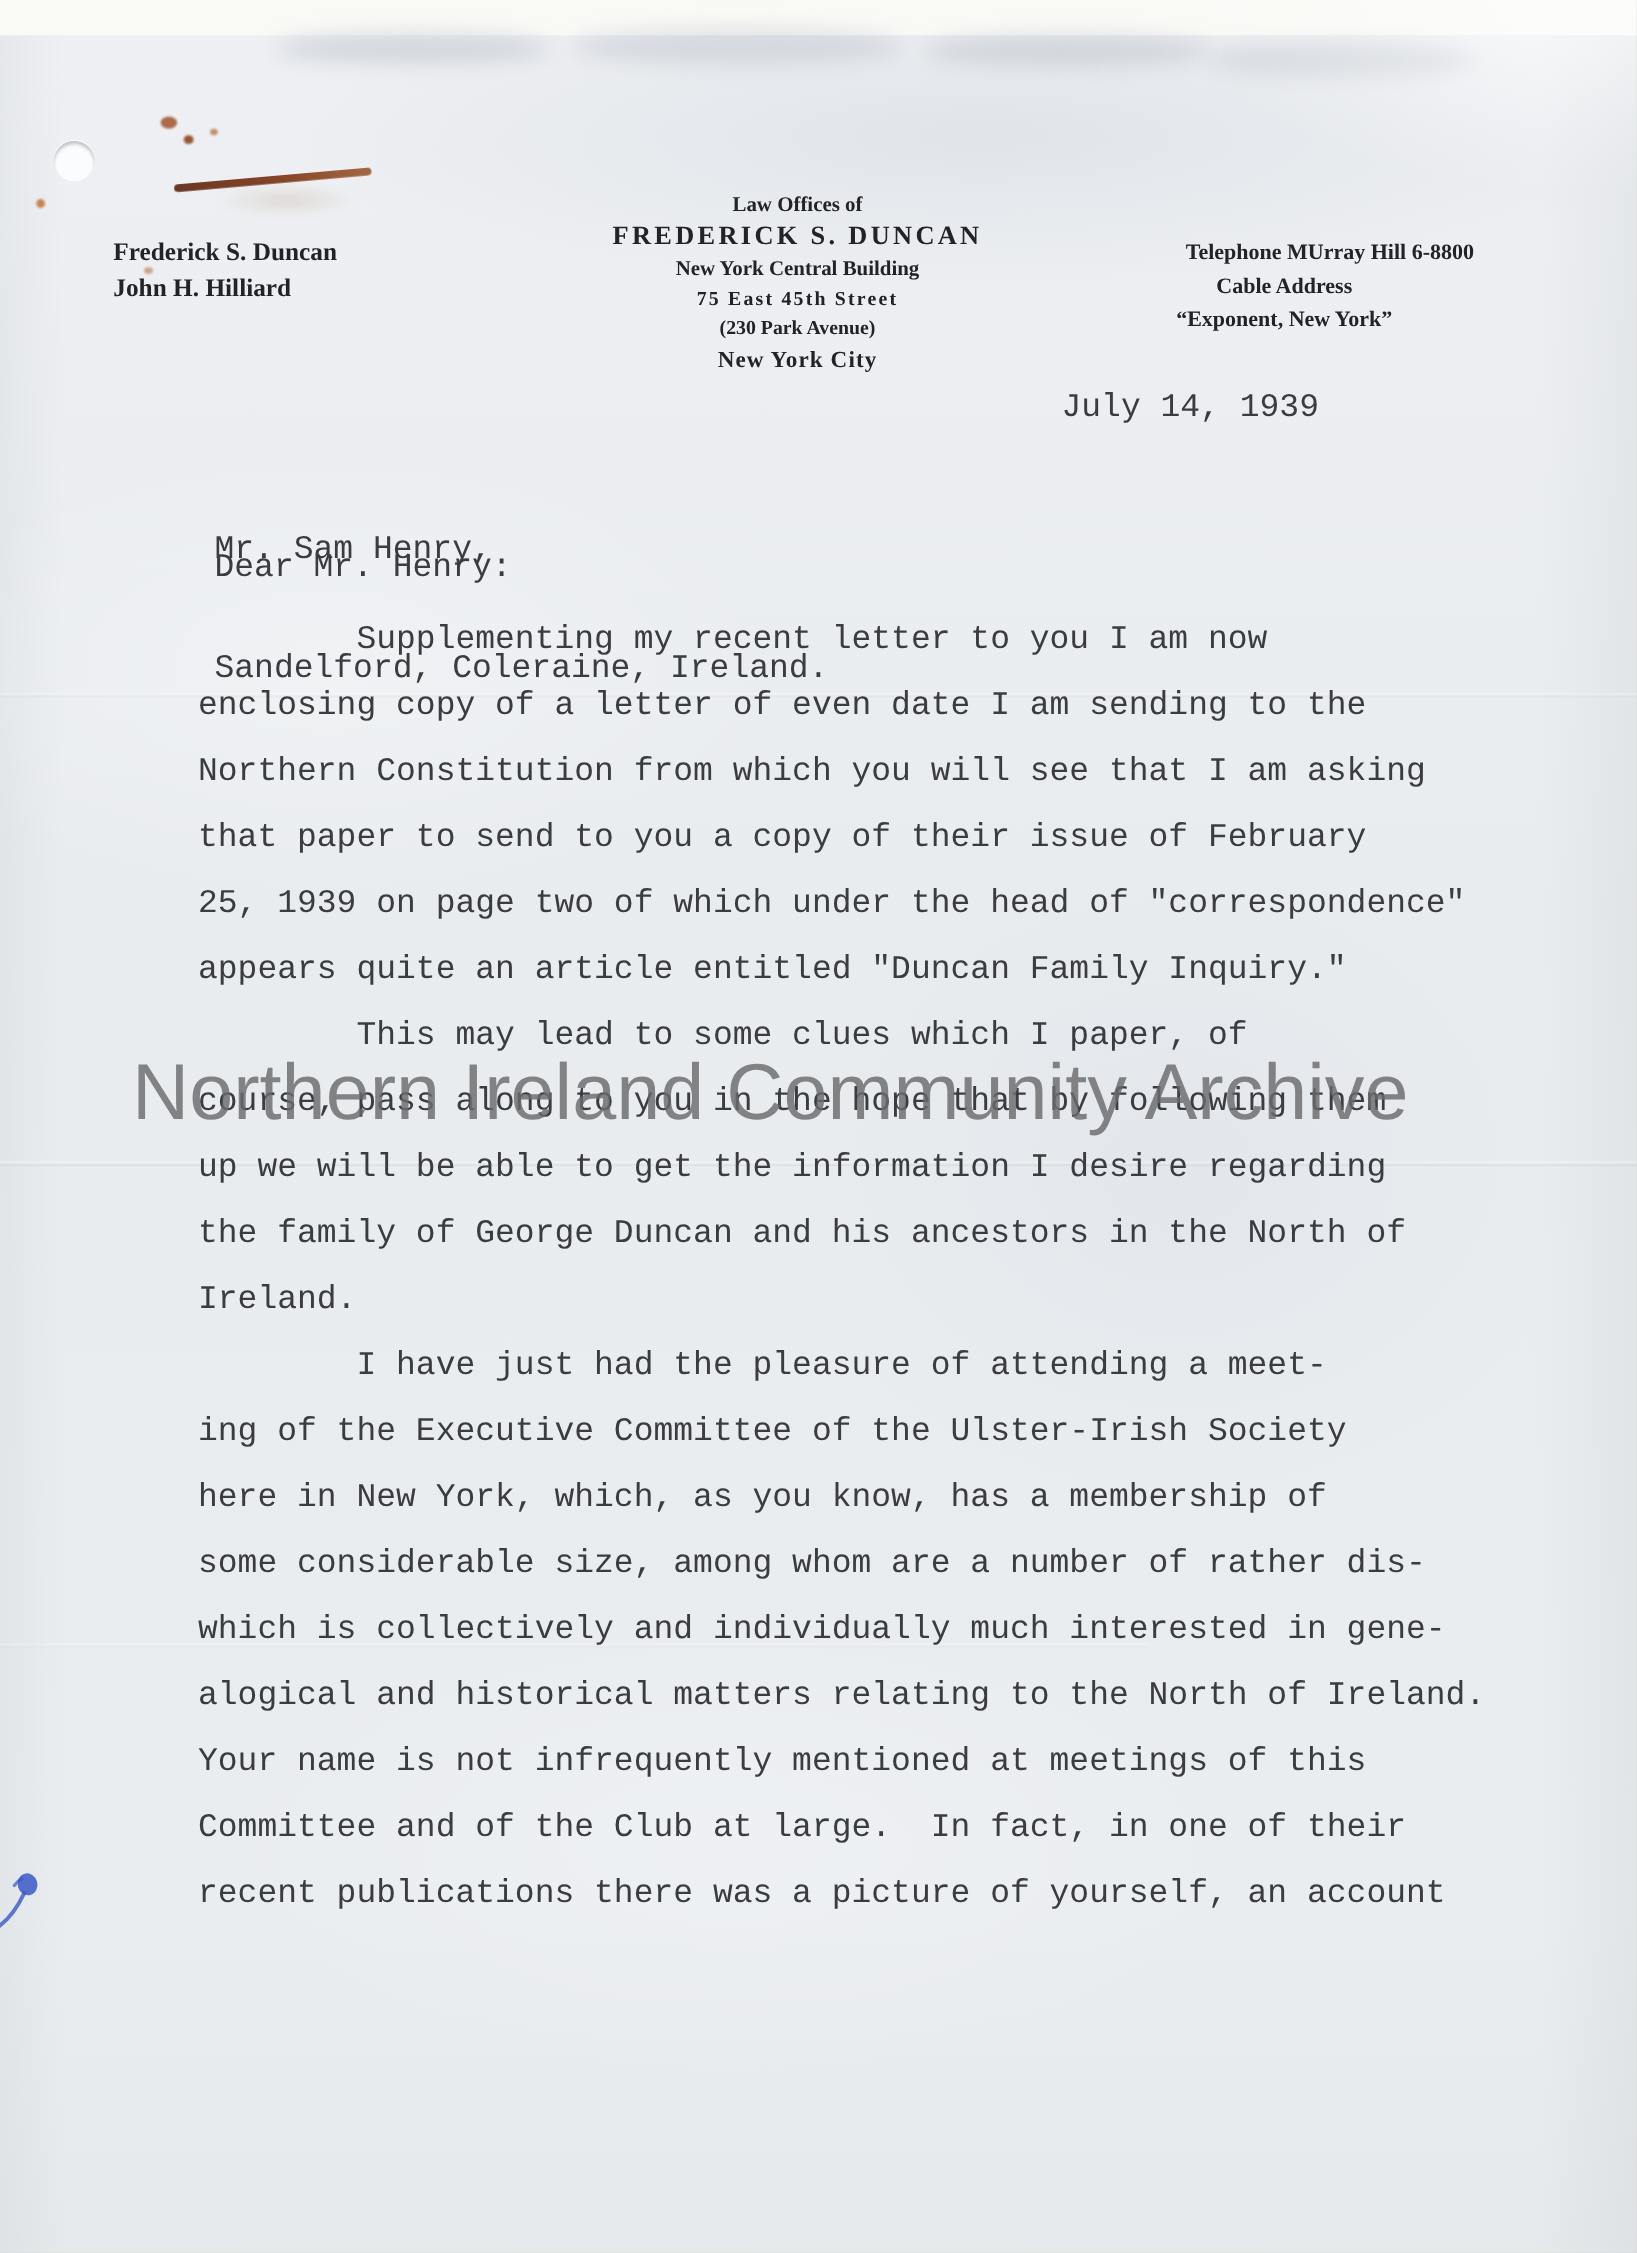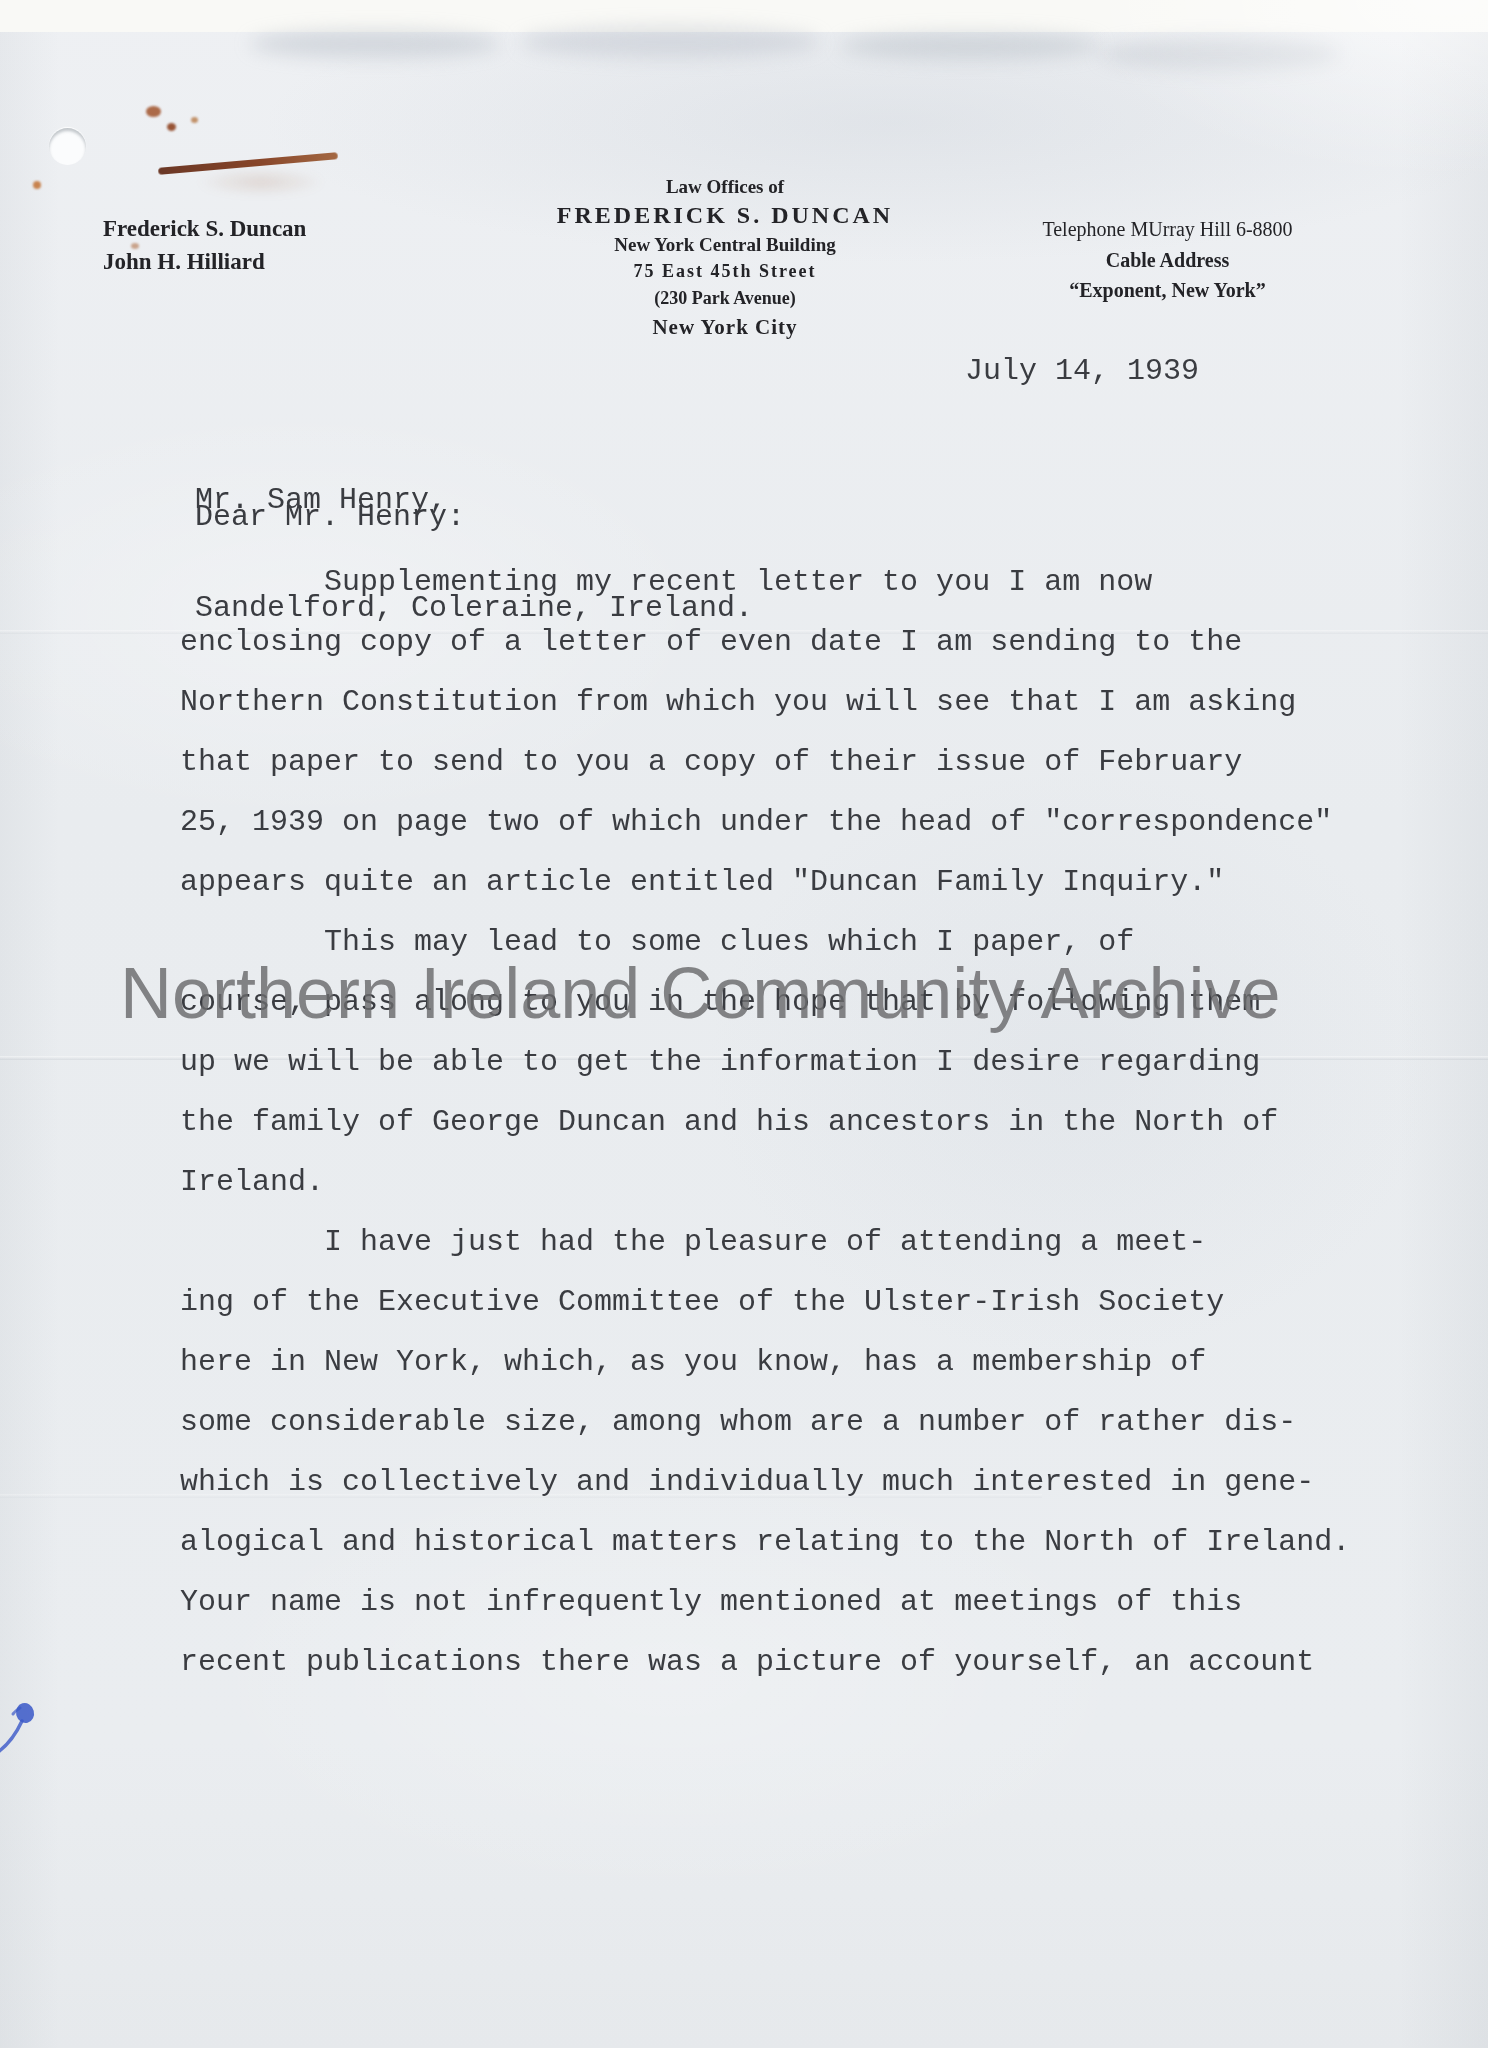--- a/index.html
+++ b/index.html
@@ -49,21 +49,21 @@
   .lh{color:#232327;}
   .lh-partners{position:absolute;left:103px;top:212px;font-size:23px;font-weight:bold;line-height:33px;}
   .lh-center{position:absolute;left:525px;top:176px;width:400px;text-align:center;}
   .lh-office{font-size:19px;font-weight:bold;margin-bottom:4px;}
   .lh-firm{font-size:24px;font-weight:bold;letter-spacing:3px;margin-bottom:5px;}
   .lh-bldg{font-size:19px;font-weight:bold;margin-bottom:5px;}
   .lh-street{font-size:18px;font-weight:bold;letter-spacing:2px;margin-bottom:6px;}
   .lh-street2{font-size:18px;font-weight:bold;margin-bottom:6px;}
   .lh-city{font-size:21px;font-weight:bold;letter-spacing:1px;}
   .lh-right{position:absolute;left:995px;top:218px;width:345px;text-align:center;}
-  .lh-tel{font-size:20px;font-weight:normal;margin-bottom:8px;}
+  .lh-tel{font-size:20px;font-weight:bold;margin-bottom:8px;text-align:right;}
   .lh-cable1{font-size:20px;font-weight:bold;margin-bottom:7px;}
   .lh-cable2{font-size:20px;font-weight:bold;}
   
   .tw{font-family:"Liberation Mono","DejaVu Sans Mono",monospace;color:#3a3c41;font-size:30px;}
   .file-line{position:absolute;left:195px;top:350px;padding:0 18px 3px 0;
     border-bottom:3px solid rgba(52,53,58,.85);}
   .date-line{position:absolute;left:965px;top:354px;}
   .recipient{position:absolute;left:195px;top:410px;line-height:36px;white-space:pre;}
   .salutation{position:absolute;left:195px;top:500px;}
   .body-block{position:absolute;left:180px;top:552px;width:1270px;}
@@ -139,20 +139,21 @@
     <div class="tline">up we will be able to get the information I desire regarding</div>
     <div class="tline">the family of George Duncan and his ancestors in the North of</div>
     <div class="tline">Ireland.</div>
     <div class="tline">        I have just had the pleasure of attending a meet-</div>
     <div class="tline">ing of the Executive Committee of the Ulster-Irish Society</div>
     <div class="tline">here in New York, which, as you know, has a membership of</div>
     <div class="tline">some considerable size, among whom are a number of rather dis-</div>
     <div class="tline">which is collectively and individually much interested in gene-</div>
     <div class="tline">alogical and historical matters relating to the North of Ireland.</div>
     <div class="tline">Your name is not infrequently mentioned at meetings of this</div>
+    <div class="tline">Committee and of the Club at large.  In fact, in one of their</div>
     <div class="tline">recent publications there was a picture of yourself, an account</div>
   </div>
 
   <div class="watermark">Northern Ireland Community Archive</div>
 
   <svg class="ink-mark" width="70" height="110" viewBox="0 0 70 110">
     <ellipse cx="25" cy="33" rx="9" ry="10" transform="rotate(-15 25 33)" fill="#3a58c8" opacity="0.85"></ellipse>
     <path d="M22,41 C16,54 9,64 -2,72" stroke="#3a58c8" stroke-width="3.5" fill="none" opacity="0.8" stroke-linecap="round"></path>
     <path d="M13,34 Q16,30 20,28" stroke="#3a58c8" stroke-width="3" fill="none" opacity="0.7" stroke-linecap="round"></path>
   </svg>

